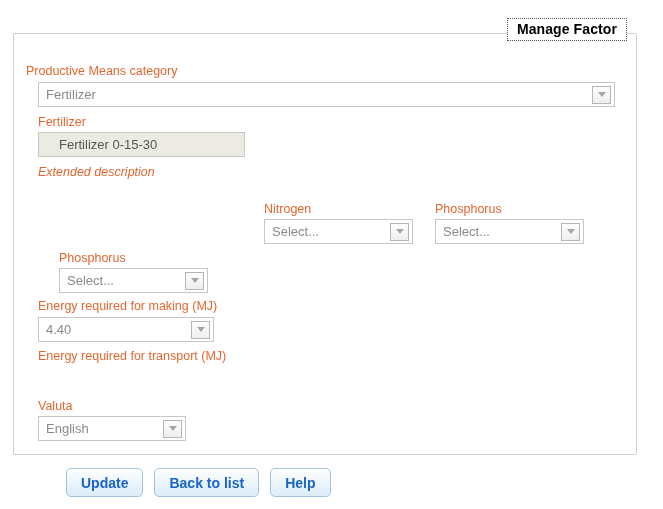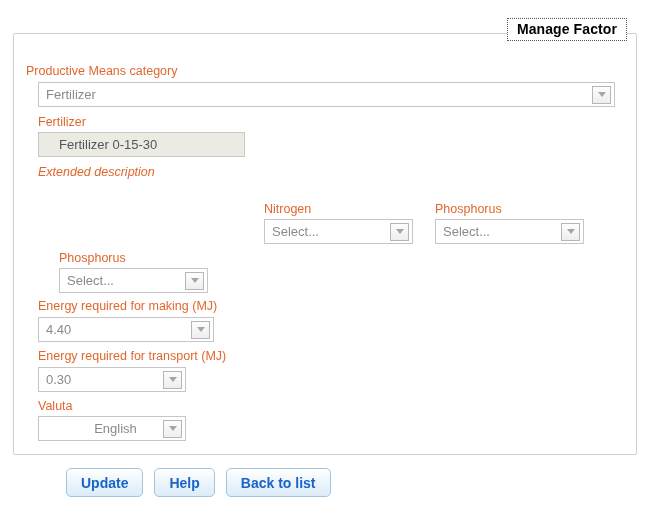--- a/index.html
+++ b/index.html
@@ -194,37 +194,31 @@
 
       <div class="field-label" style="left:24px; top:265px;text-align:center;">Energy required for making (MJ)</div>
       <div class="input-box" style="left:24px; top:283px; width:176px;">
         <span class="value">4.40</span>
         <span class="combo-arrow">
           <span class="tri"></span>
         </span>
       </div>
 
       <div class="field-label" style="left:24px; top:315px;">Energy required for transport (MJ)</div>
-      <div class="input-box" style="left:24px; top:333px; width:148px;">
-        <span class="value">0.30</span>
-        <span class="combo-arrow">
-          <span class="tri"></span>
-        </span>
-      </div>
 
       <div class="field-label" style="left:24px; top:365px;">Valuta</div>
-      <div class="input-box" style="left:24px; top:382px; width:148px;text-align:center;">
+      <div class="input-box" style="left:24px; top:382px; width:148px;">
         <span class="value">English</span>
         <span class="combo-arrow">
           <span class="tri"></span>
         </span>
       </div>
 
     </div>
   </div>
 
   <div class="button-bar">
     <div class="btn">Update</div>
+    <div class="btn">Back to list</div>
     <div class="btn">Help</div>
-    <div class="btn">Back to list</div>
   </div>
 
 </div>
 
 </body></html>

